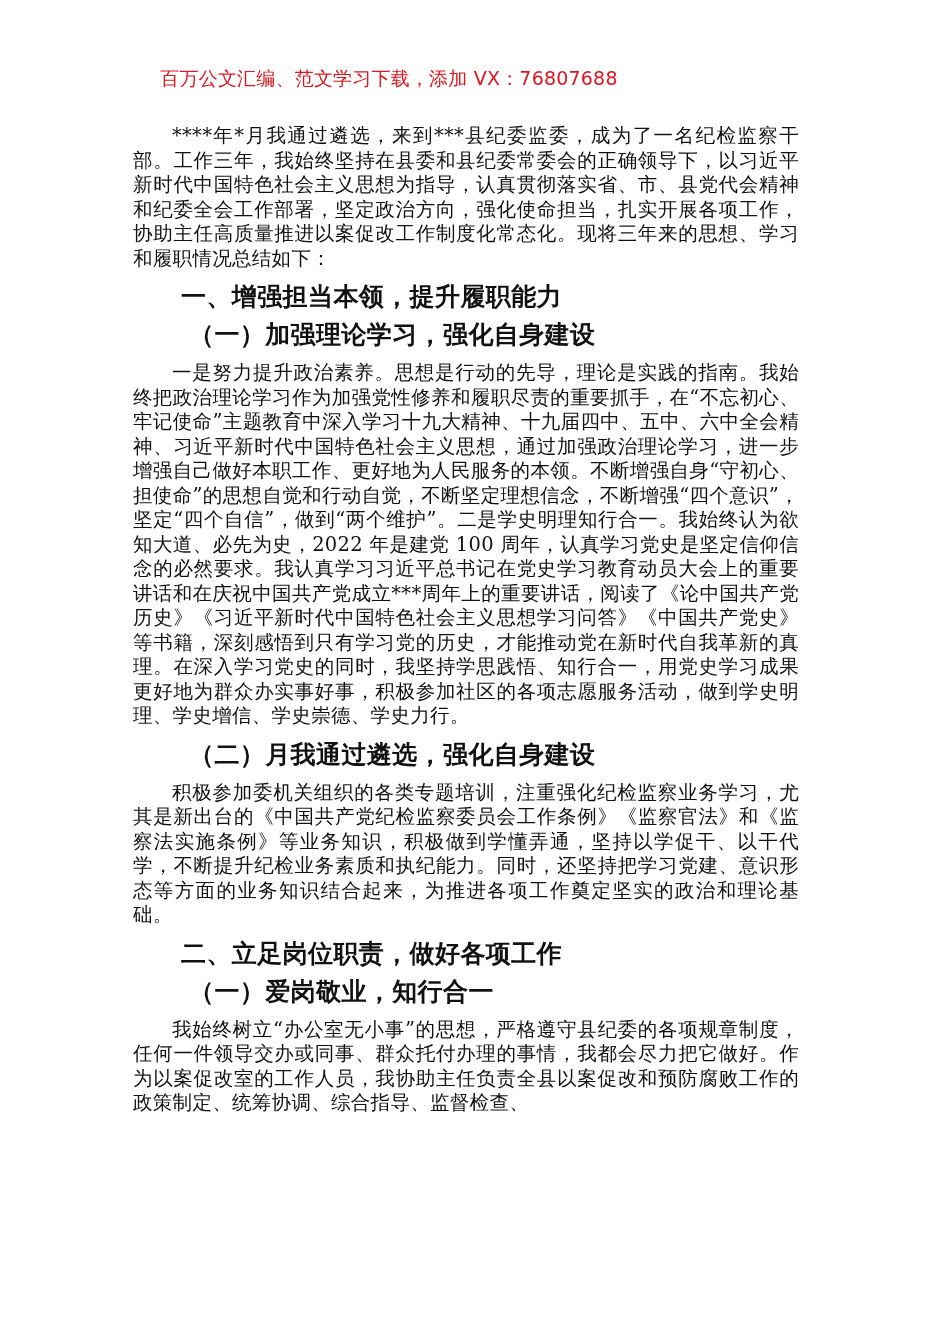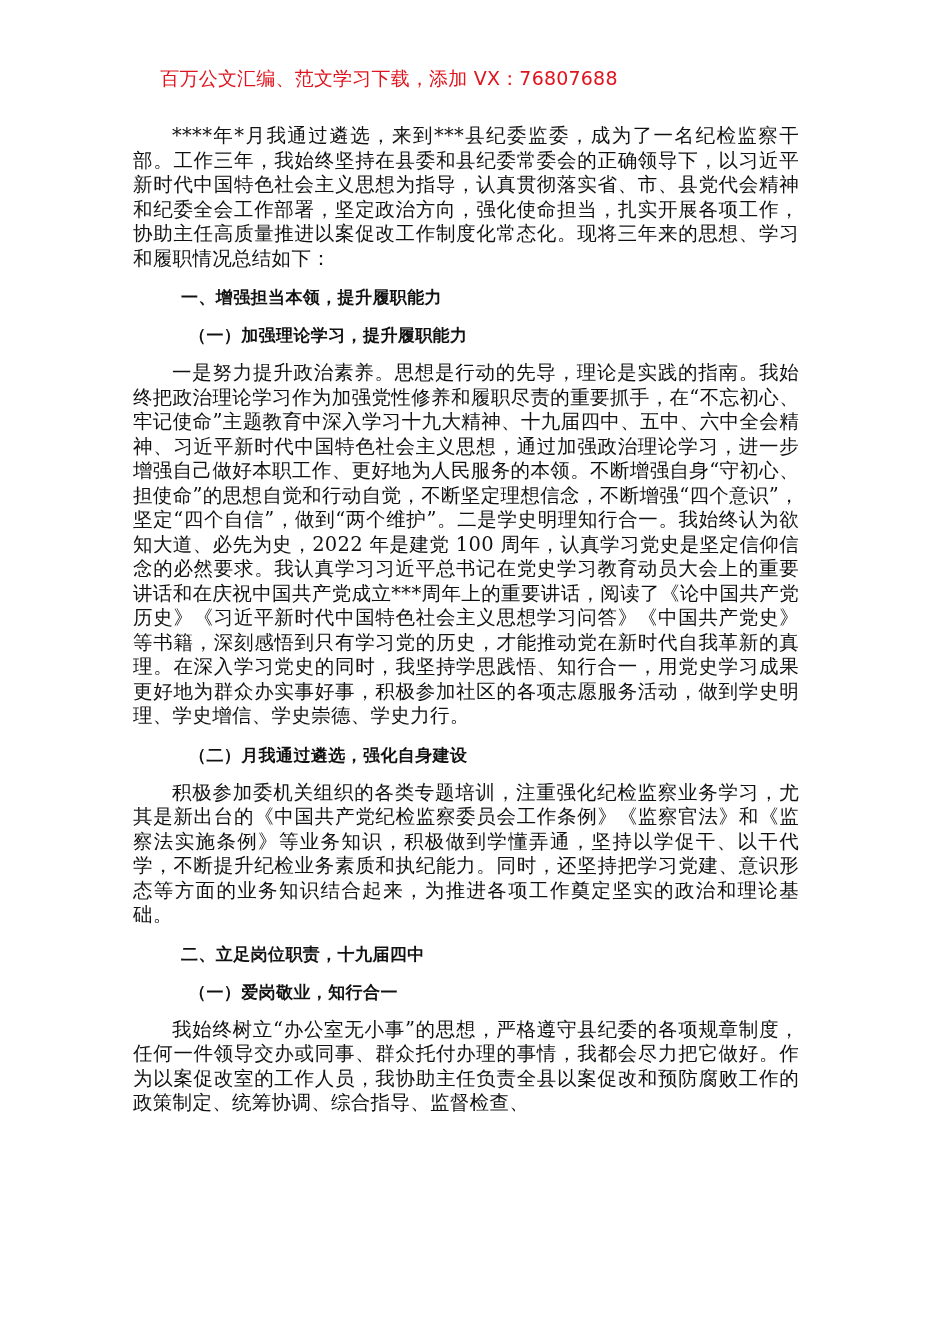--- a/index.html
+++ b/index.html
@@ -37,41 +37,41 @@
       line-height: 24.5px;
       text-indent: 39px;
       margin: 0 0 14px 0;
       text-align: justify;
       text-align-last: left;
       letter-spacing: 0.3px;
     }
     .heading {
       font-family: "DejaVu Sans", "Liberation Sans", sans-serif;
       font-weight: bold;
-      font-size: 17px;
+      font-size: 25px;
       line-height: 24px;
       margin: 0 0 14px 0;
       padding-left: 48px;
       letter-spacing: 0.4px;
     }
     .heading.sub {
       padding-left: 56px;
     }
   </style>
 </head>
 <body>
 
 <div class="page-header">百万公文汇编、范文学习下载，添加 VX：76807688</div>
 
 <div class="content">
   <p class="para">****年*月我通过遴选，来到***县纪委监委，成为了一名纪检监察干部。工作三年，我始终坚持在县委和县纪委常委会的正确领导下，以习近平新时代中国特色社会主义思想为指导，认真贯彻落实省、市、县党代会精神和纪委全会工作部署，坚定政治方向，强化使命担当，扎实开展各项工作，协助主任高质量推进以案促改工作制度化常态化。现将三年来的思想、学习和履职情况总结如下：</p>
 
   <div class="heading">一、增强担当本领，提升履职能力</div>
-  <div class="heading sub">（一）加强理论学习，提升履职能力</div>
+  <div class="heading sub">（一）加强理论学习，强化自身建设</div>
   <p class="para">一是努力提升政治素养。思想是行动的先导，理论是实践的指南。我始终把政治理论学习作为加强党性修养和履职尽责的重要抓手，在“不忘初心、牢记使命”主题教育中深入学习十九大精神、十九届四中、五中、六中全会精神、习近平新时代中国特色社会主义思想，通过加强政治理论学习，进一步增强自己做好本职工作、更好地为人民服务的本领。不断增强自身“守初心、担使命”的思想自觉和行动自觉，不断坚定理想信念，不断增强“四个意识”，坚定“四个自信”，做到“两个维护”。二是学史明理知行合一。我始终认为欲知大道、必先为史，2022 年是建党 100 周年，认真学习党史是坚定信仰信念的必然要求。我认真学习习近平总书记在党史学习教育动员大会上的重要讲话和在庆祝中国共产党成立***周年上的重要讲话，阅读了《论中国共产党历史》《习近平新时代中国特色社会主义思想学习问答》《中国共产党史》等书籍，深刻感悟到只有学习党的历史，才能推动党在新时代自我革新的真理。在深入学习党史的同时，我坚持学思践悟、知行合一，用党史学习成果更好地为群众办实事好事，积极参加社区的各项志愿服务活动，做到学史明理、学史增信、学史崇德、学史力行。</p>
 
   <div class="heading sub">（二）月我通过遴选，强化自身建设</div>
   <p class="para">积极参加委机关组织的各类专题培训，注重强化纪检监察业务学习，尤其是新出台的《中国共产党纪检监察委员会工作条例》《监察官法》和《监察法实施条例》等业务知识，积极做到学懂弄通，坚持以学促干、以干代学，不断提升纪检业务素质和执纪能力。同时，还坚持把学习党建、意识形态等方面的业务知识结合起来，为推进各项工作奠定坚实的政治和理论基础。</p>
 
-  <div class="heading">二、立足岗位职责，十九届四中</div>
+  <div class="heading">二、立足岗位职责，做好各项工作</div>
   <div class="heading sub">（一）爱岗敬业，知行合一</div>
   <p class="para">我始终树立“办公室无小事”的思想，严格遵守县纪委的各项规章制度，任何一件领导交办或同事、群众托付办理的事情，我都会尽力把它做好。作为以案促改室的工作人员，我协助主任负责全县以案促改和预防腐败工作的政策制定、统筹协调、综合指导、监督检查、</p>
 </div>
 
 </body></html>

